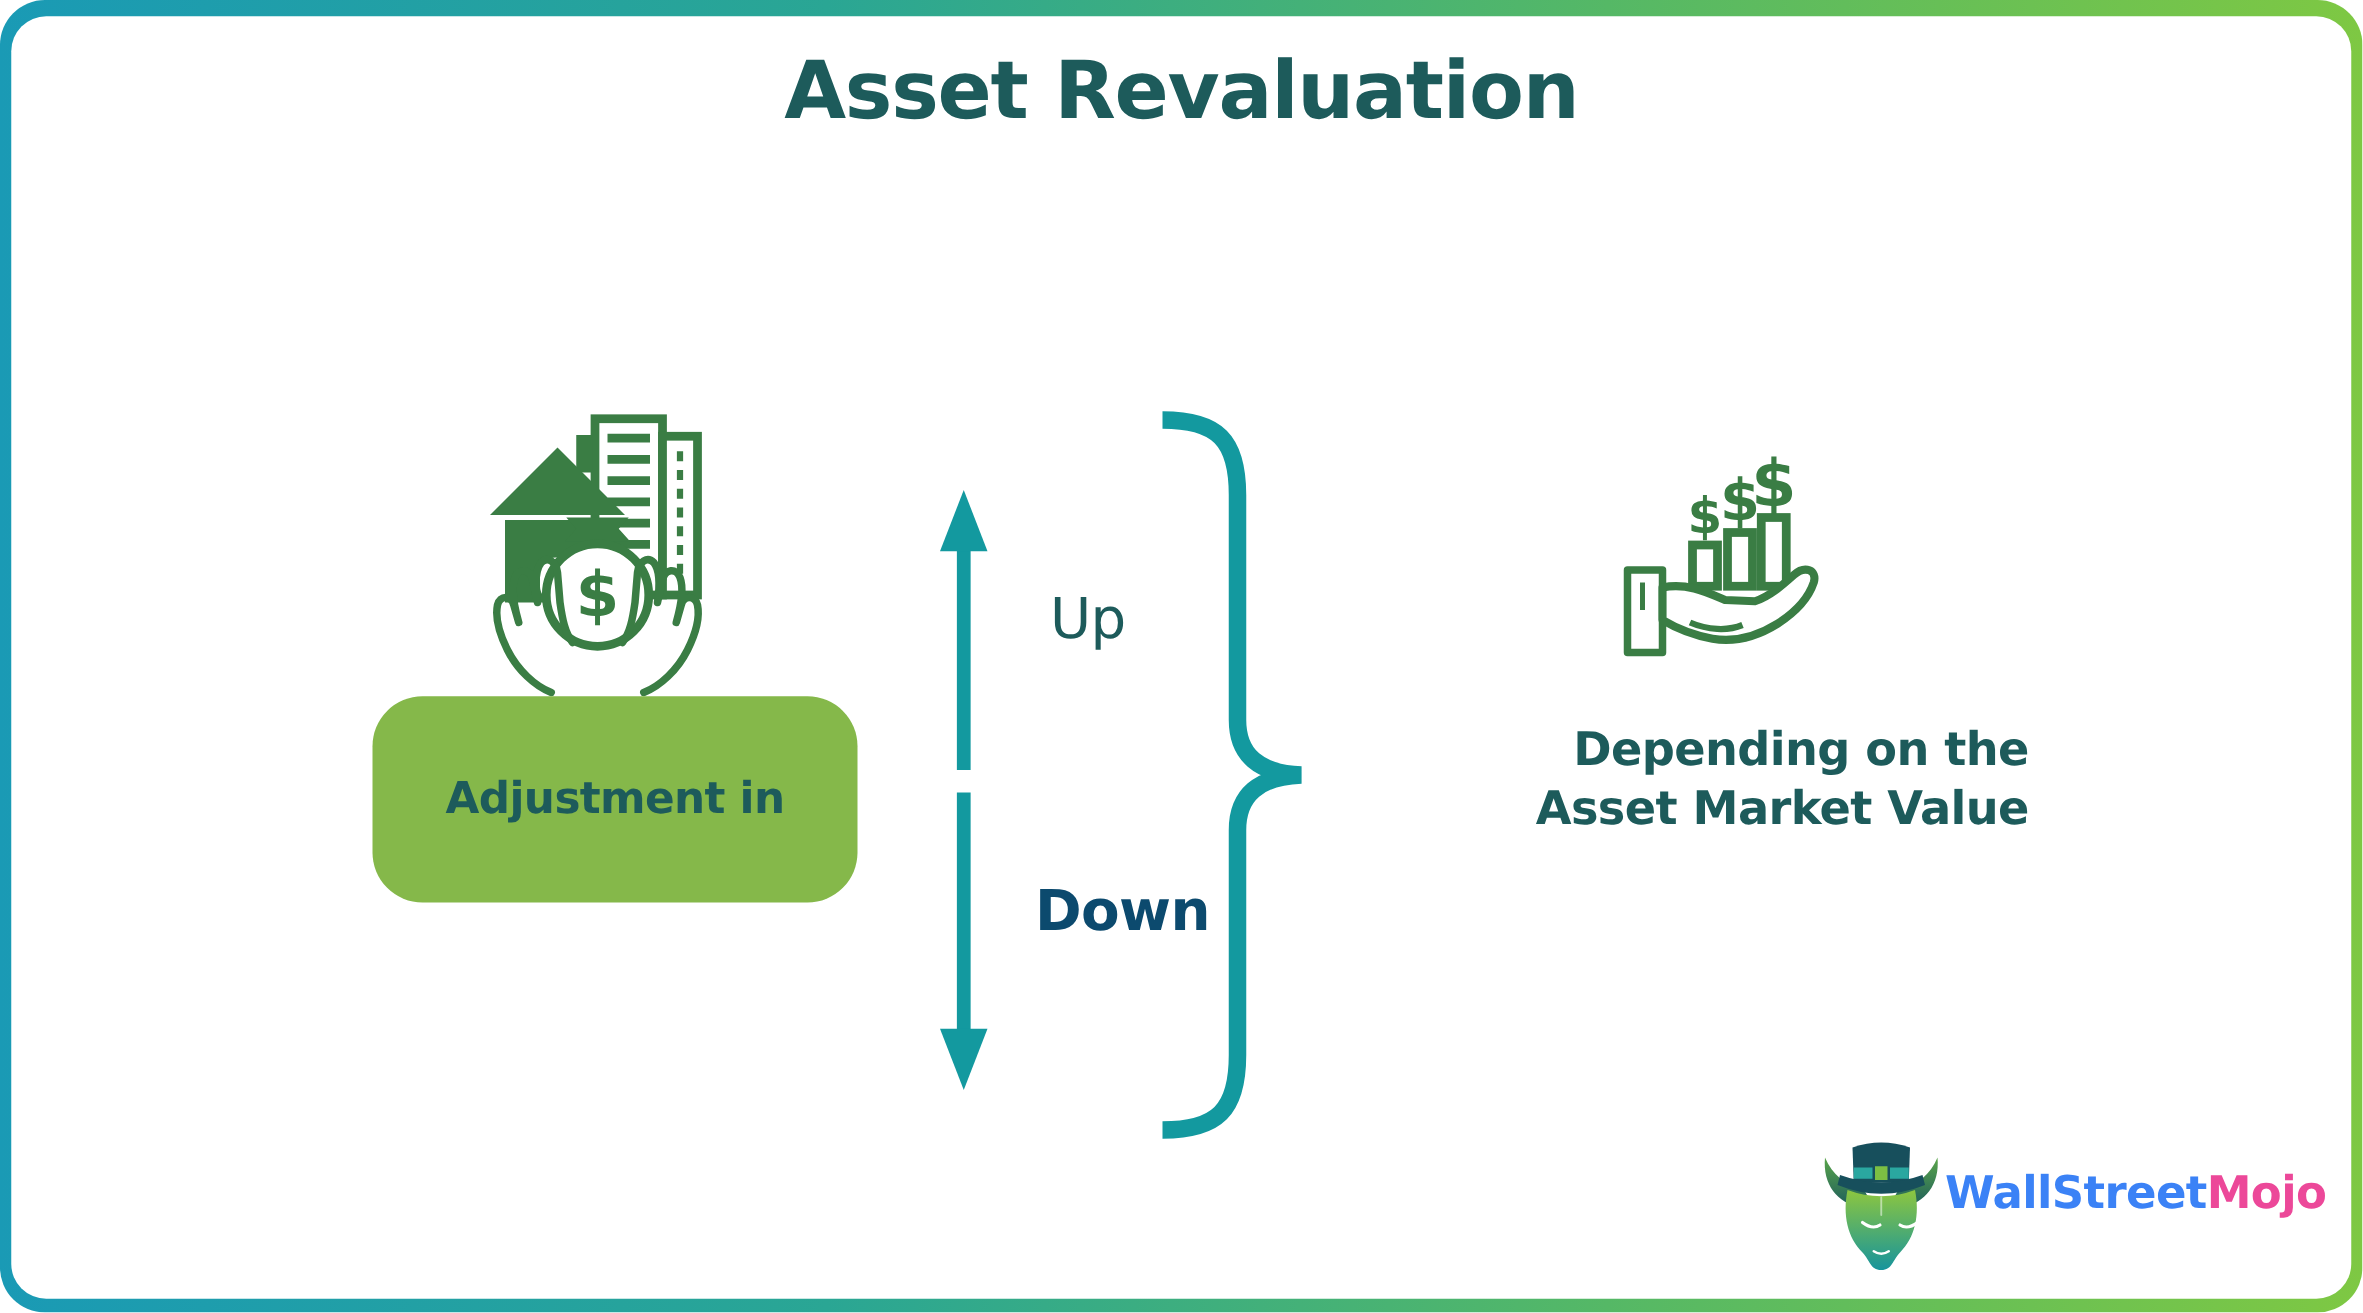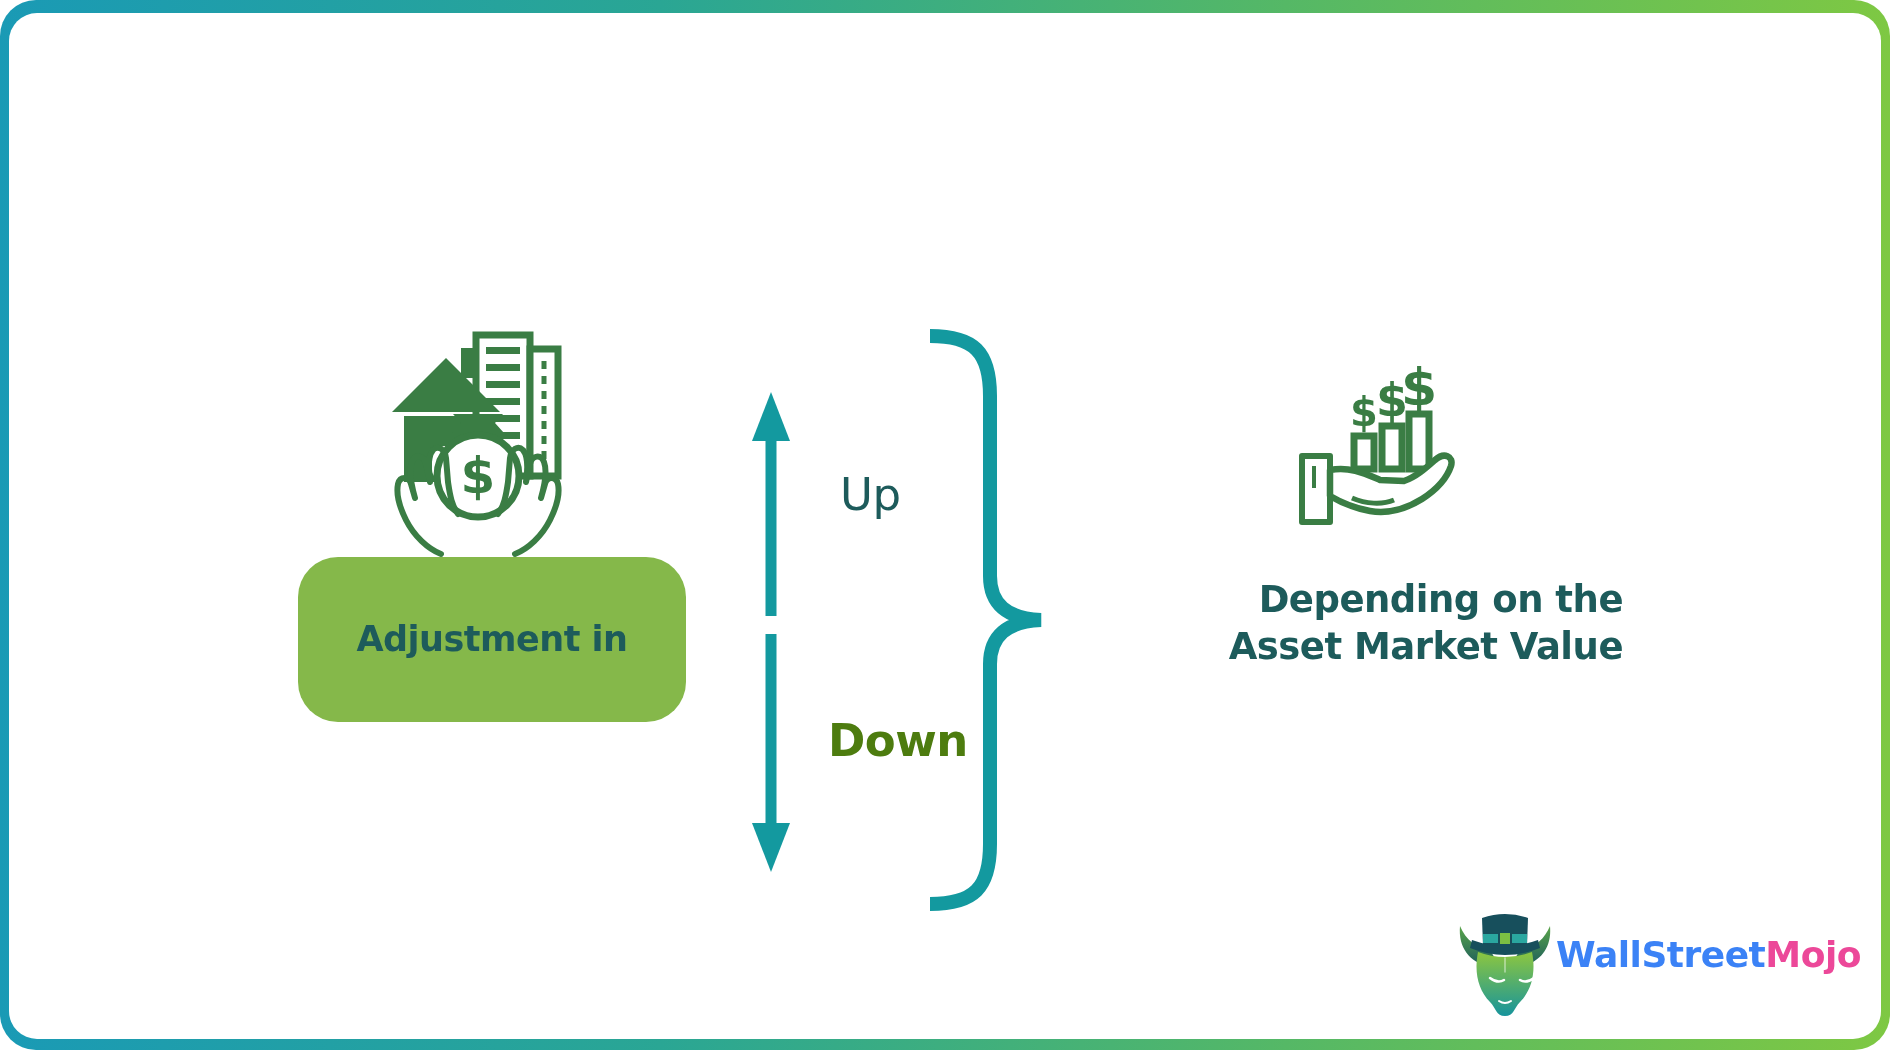--- a/index.html
+++ b/index.html
@@ -28,21 +28,21 @@
     font-size:35px;font-weight:bold;letter-spacing:-0.5px;color:#1d5b5b;line-height:1.35;
   }
   .icon-left{position:absolute;left:378px;top:330px;}
   .icon-right{position:absolute;left:1292px;top:352px;}
   .label-up{
     position:absolute;left:840px;top:468px;
     font-size:45px;font-weight:normal;color:#1d5b5b;letter-spacing:-0.5px;
   }
   .label-down{
     position:absolute;left:828px;top:702px;
-    font-size:45px;font-weight:bold;color:#4d7c0f;letter-spacing:-0.5px;margin-top:12px;
+    font-size:45px;font-weight:bold;color:#0c4a6e;letter-spacing:-0.5px;
   }
   .right-caption{
     position:absolute;left:1123px;top:576px;width:500px;text-align:right;
     font-size:37px;font-weight:bold;letter-spacing:-0.5px;color:#1d5b5b;line-height:1.28;
   }
   .overlay{position:absolute;left:0;top:0;pointer-events:none;}
   .logo{position:absolute;left:1452px;top:906px;display:flex;align-items:center;}
   .logo-text{
     position:absolute;left:1556px;top:934px;
     font-size:36px;font-weight:bold;letter-spacing:-0.5px;white-space:nowrap;
@@ -51,20 +51,21 @@
   .logo-text .mojo{color:#ec4899;}
 </style>
 </head>
 <body>
 
 <div class="stage">
   <div class="frame">
     <div class="inner"></div>
   </div>
 
+  <div class="title">Asset Revaluation</div>
 
   <svg class="icon-left" width="200" height="228" viewBox="0 0 200 228">
     <g fill="#ffffff" stroke="#3a7d44" stroke-width="7">
       <rect x="98" y="5" width="54" height="141"></rect>
       <rect x="152" y="19" width="28" height="127"></rect>
     </g>
     <g fill="#3a7d44">
       <rect x="108" y="17" width="34" height="7"></rect>
       <rect x="108" y="34" width="34" height="7"></rect>
       <rect x="108" y="51" width="34" height="7"></rect>

